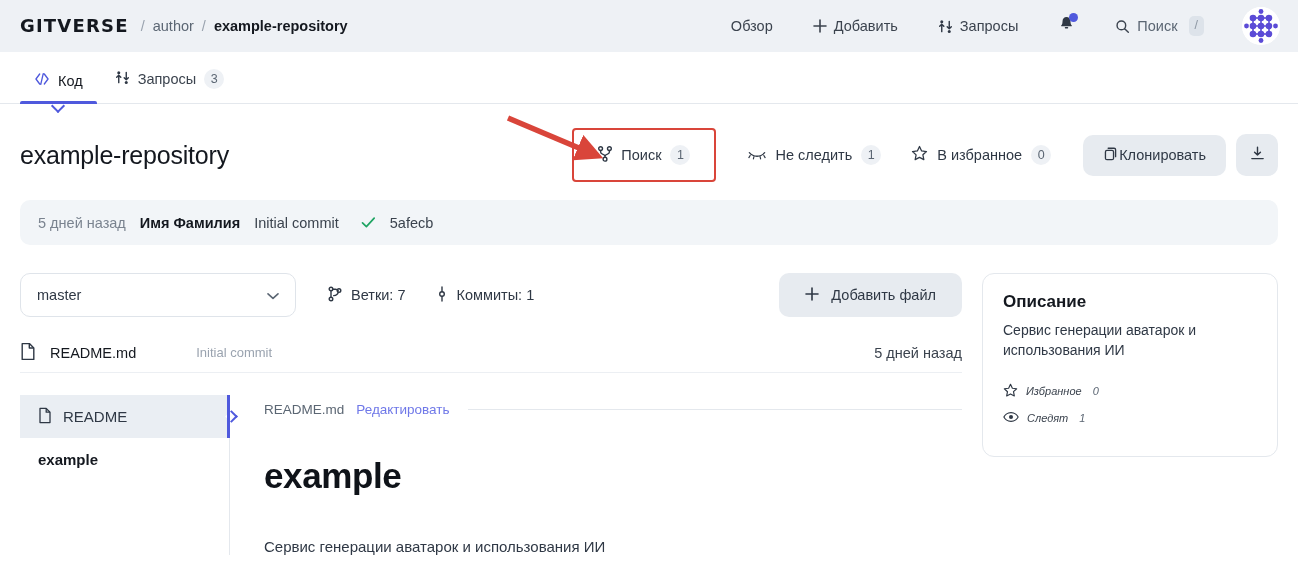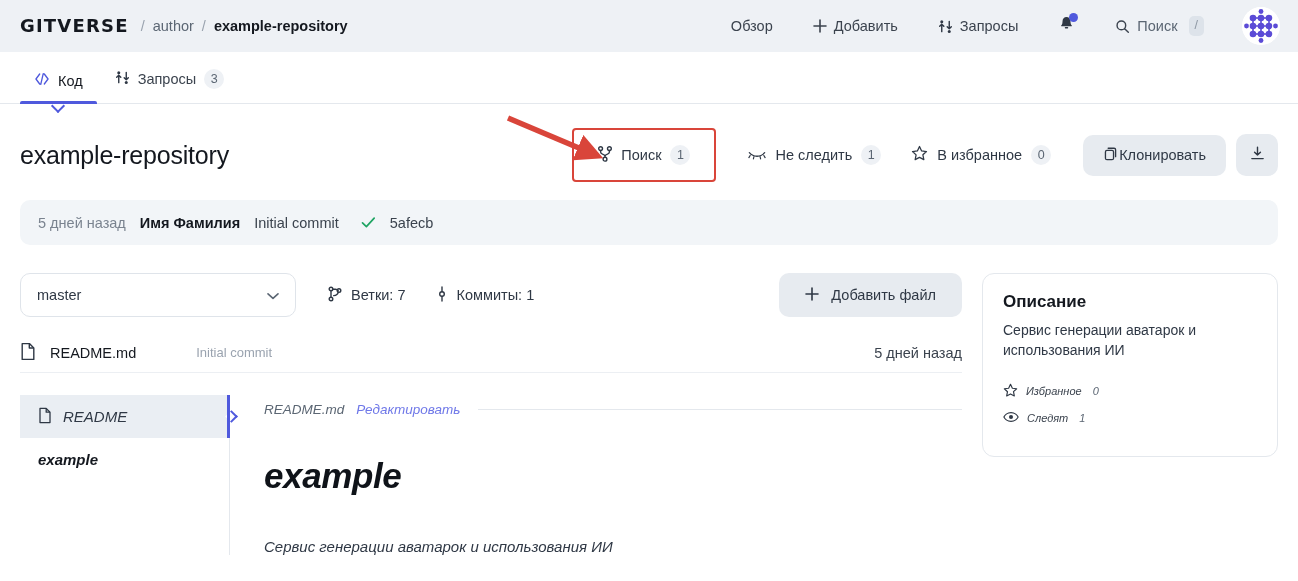--- a/index.html
+++ b/index.html
@@ -300,21 +300,20 @@
     border-bottom: 1px solid #eceff3;
     font-size: 14.5px;
   }
   .file-name { color: #14181f; margin-left: 14px; cursor: pointer; }
   .file-msg { color: #9aa3af; font-size: 13px; margin-left: 60px; }
   .file-when { margin-left: auto; color: #3b434e; }
 
   .readme-area {
     display: flex;
     margin-top: 22px;
-    font-style: italic;
   }
   .readme-nav {
     width: 210px;
     flex: none;
     border-right: 1px solid #e4e8ed;
     position: relative;
   }
   .rn-item {
     height: 43px;
     display: flex;

